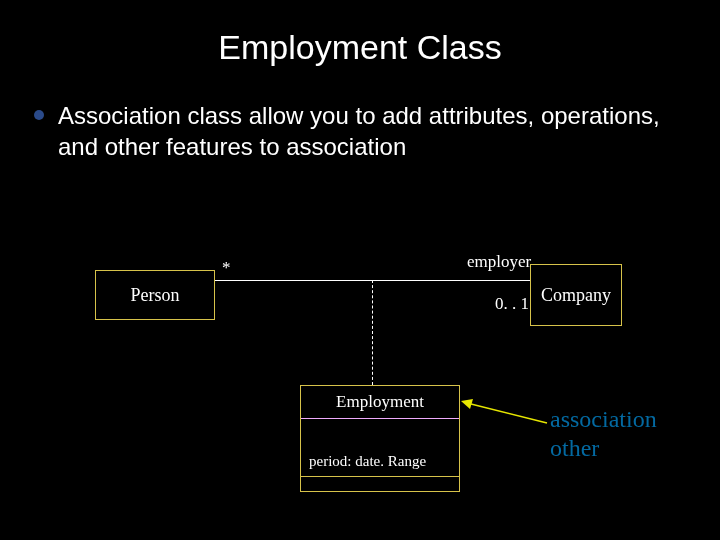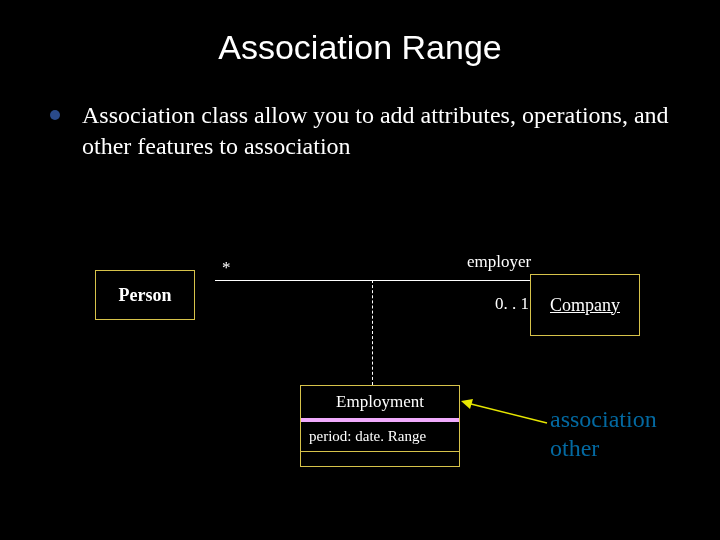--- a/index.html
+++ b/index.html
@@ -17,26 +17,25 @@
     top: 28px;
     left: 0;
     width: 100%;
     text-align: center;
     font-size: 34px;
     font-weight: normal;
   }
   .bullet-row {
     position: absolute;
     top: 100px;
-    left: 50px;
+    left: 34px;
     right: 50px;
     display: flex;
     align-items: flex-start;
-    gap: 22px;
-    font-family: Liberation Serif, serif;
+    gap: 14px;
   }
   .bullet-dot {
     width: 10px;
     height: 10px;
     border-radius: 50%;
     background: #2a4a8a;
     margin-top: 10px;
     flex-shrink: 0;
   }
   .bullet-text {
@@ -54,41 +53,42 @@
     position: absolute;
     border: 1px solid #d6c24a;
     background: transparent;
     display: flex;
     align-items: center;
     justify-content: center;
     font-family: "Times New Roman", serif;
     font-size: 18px;
     color: #fff;
   }
-  .person-box { left: 95px; top: 20px; width: 100px; height: 50px; font-weight: bold; }
-  .company-box { left: 530px; top: 24px; width: 110px; height: 62px; text-decoration: underline; }
+  .person-box { left: 95px; top: 20px; width: 120px; height: 50px; }
+  .company-box { left: 530px; top: 14px; width: 92px; height: 62px; }
   .employment-box {
     position: absolute;
     left: 300px;
     top: 135px;
     width: 160px;
     border: 1px solid #d6c24a;
     font-family: "Times New Roman", serif;
     color: #fff;
   }
   .employment-name {
-    border-bottom: 4px solid #f0abfc;
+    border-bottom: 1px solid #f0abfc;
     text-align: center;
     padding: 6px 4px;
     font-size: 17px;
   }
   .employment-attr {
     border-bottom: 1px solid #d6c24a;
     padding: 6px 8px;
     font-size: 15px;
+    margin-top: 28px;
   }
   .employment-ops {
     height: 14px;
   }
   .assoc-line {
     position: absolute;
     top: 30px;
     left: 215px;
     width: 315px;
     height: 0;
@@ -124,21 +124,21 @@
     left: 455px;
     top: 145px;
     width: 100px;
     height: 40px;
     pointer-events: none;
   }
 </style>
 </head>
 <body>
 
-<div class="title">Association Range</div>
+<div class="title">Employment Class</div>
 
 <div class="bullet-row">
   <div class="bullet-dot"></div>
   <div class="bullet-text">Association class allow you to add attributes, operations, and other features to association</div>
 </div>
 
 <div class="diagram">
 
   <div class="assoc-line"></div>
   <div class="dash-line"></div>

